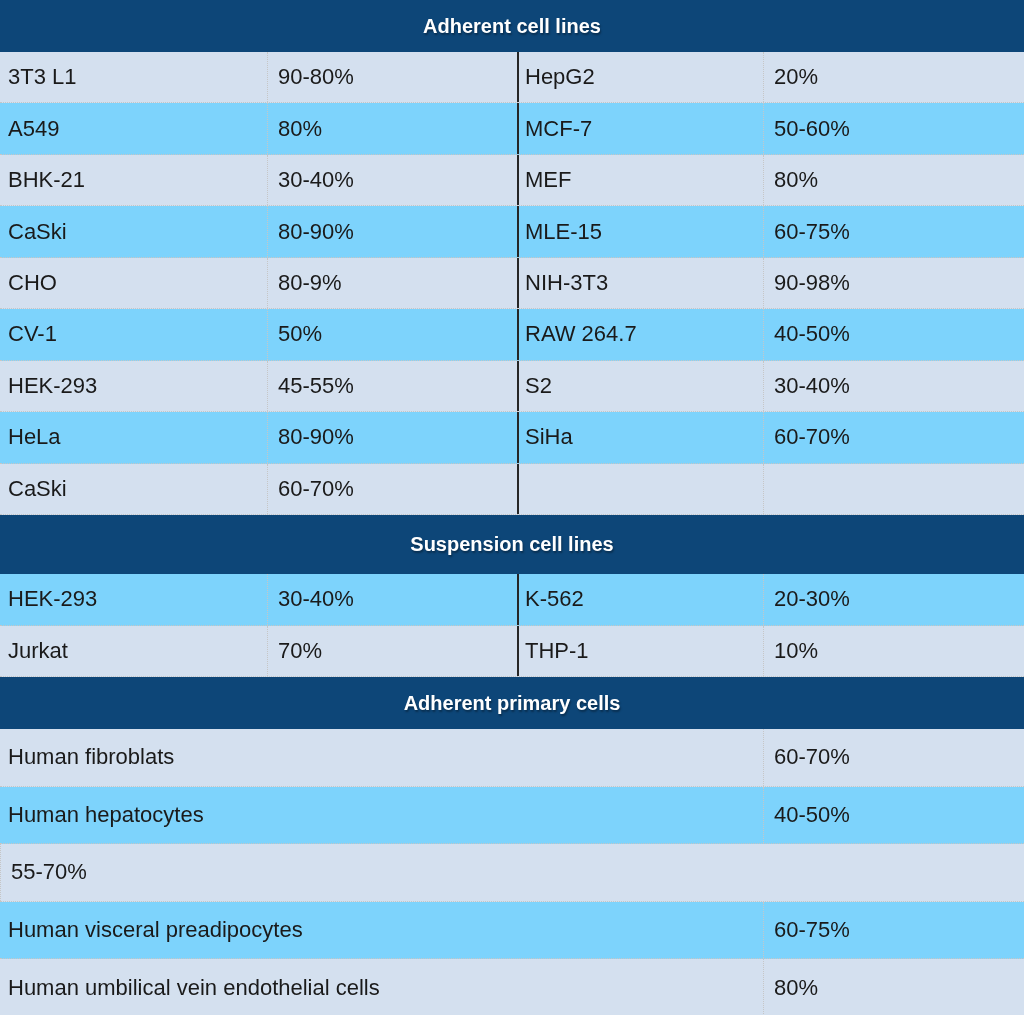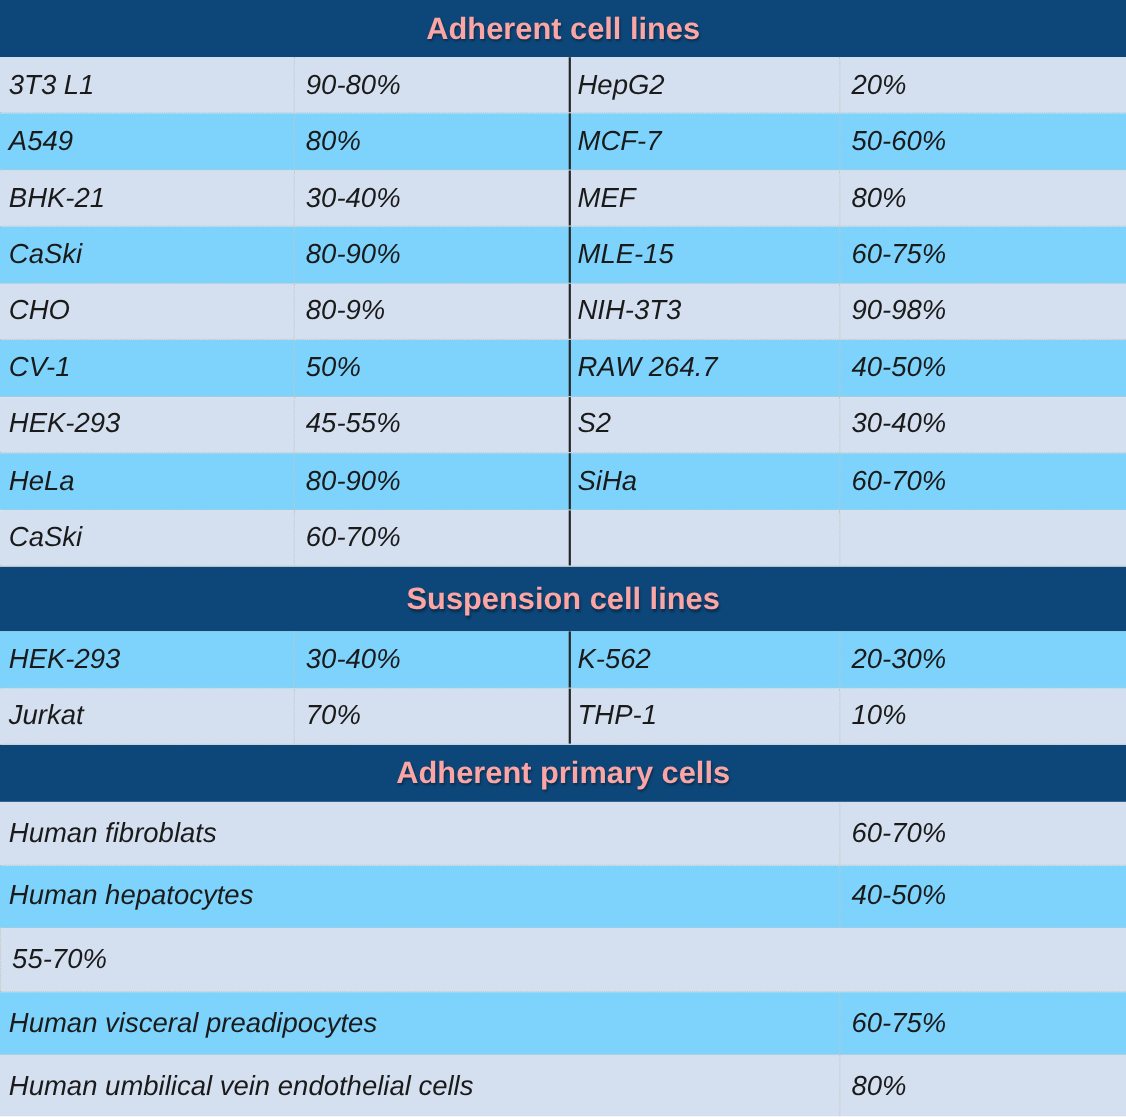--- a/index.html
+++ b/index.html
@@ -7,22 +7,22 @@
     width: 1024px;
     height: 1015px;
     font-family: "Liberation Sans", sans-serif;
     color: #1a1a1a;
     background: #ffffff;
     overflow: hidden;
   }
   .sec-header {
     height: 52px;
     background: #0d4678;
-    color: #fca5a5;
-    font-size: 28px;
+    color: #ffffff;
+    font-size: 20px;
     font-weight: 700;
     display: flex;
     align-items: center;
     justify-content: center;
     text-shadow: 1px 2px 2px rgba(0,0,0,0.35);
   }
   .sec-header.h2 { height: 59px; }
   .rows { display: grid; }
   .rows-adherent   { height: 463px; grid-template-rows: repeat(9, 1fr); }
   .rows-suspension { height: 103px; grid-template-rows: repeat(2, 1fr); }
@@ -32,24 +32,23 @@
     grid-template-columns: 267px 250px 246px 261px;
     border-bottom: 1px dotted #c6c6c6;
     background: #7dd3fc;
   }
   .row.p { grid-template-columns: 763px 261px; }
   .row.band { background: #d4e0ef; }
   .cell {
     display: flex;
     align-items: center;
     padding-left: 8px;
-    font-size: 25px;
+    font-size: 22px;
     white-space: nowrap;
     overflow: hidden;
-    font-style: italic;
   }
   .cell.val   { border-left: 1px dotted #c6c6c6; padding-left: 10px; }
   .cell.rname { border-left: 2px solid #262626; padding-left: 6px; }
   .bottom-strip { height: 6px; background: #ffffff; }
 </style>
 </head>
 <body>
 
 <div id="table-root">
 

